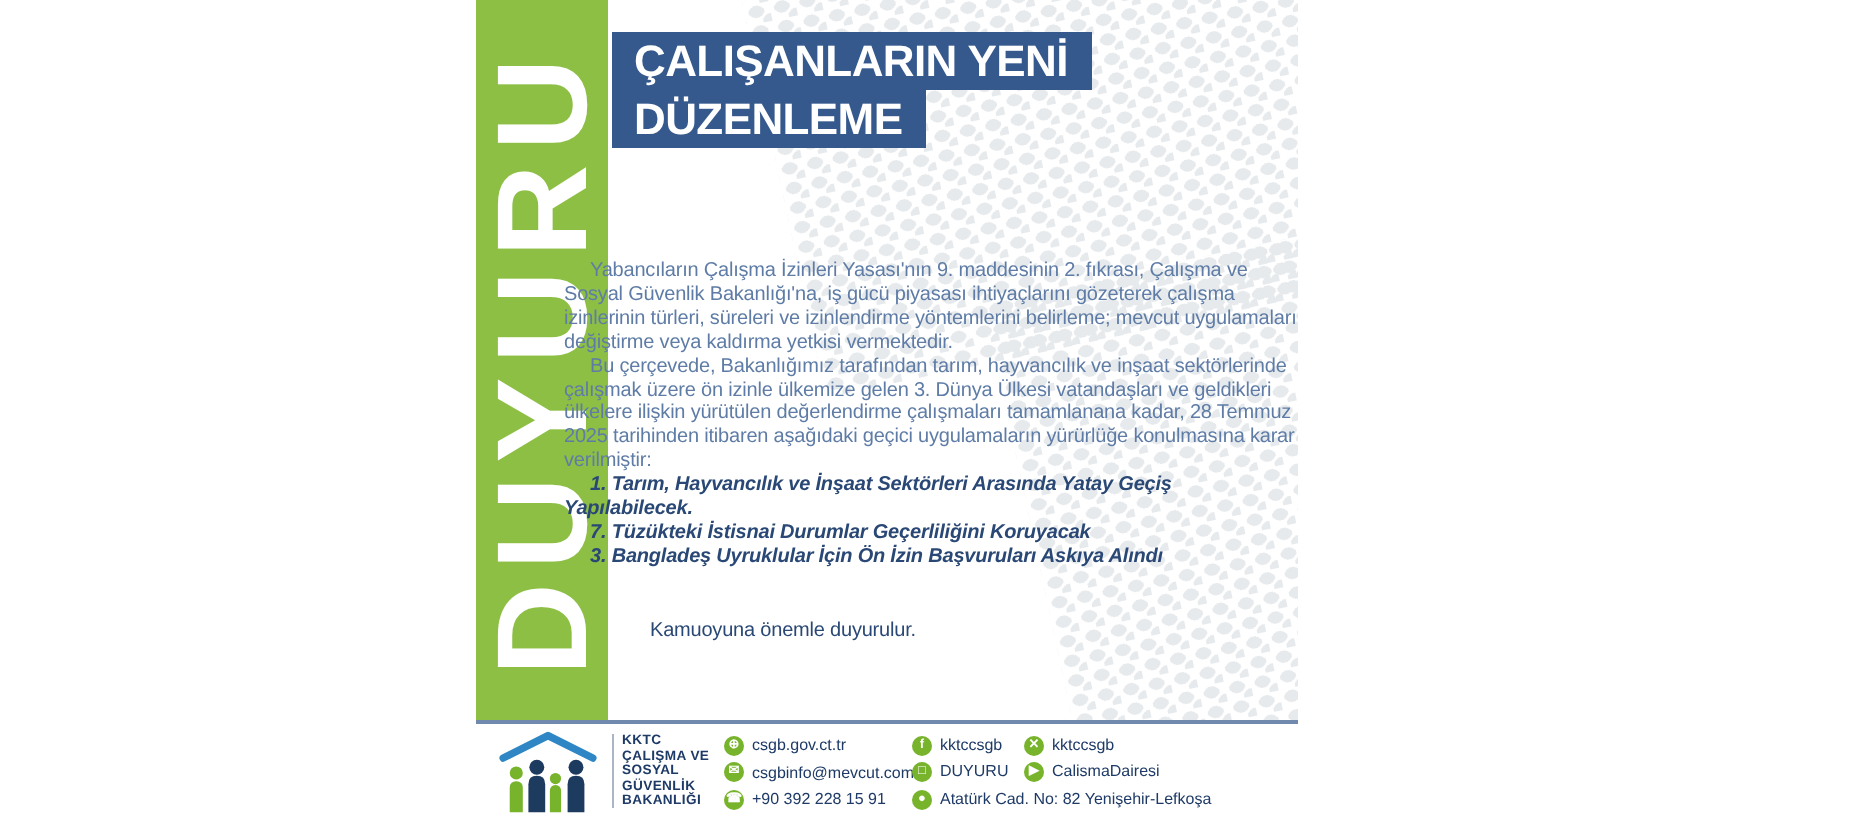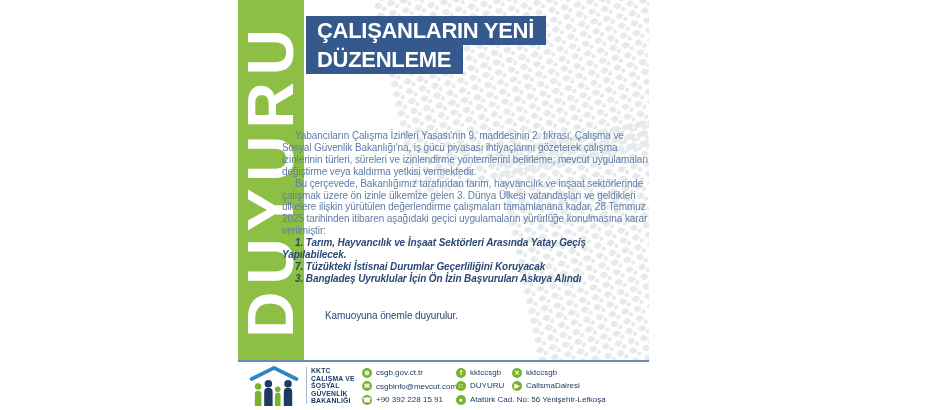--- a/index.html
+++ b/index.html
@@ -143,18 +143,18 @@
           <span class="cicon">□</span>
           <span class="ctext">DUYURU</span>
         </span>
         <span class="pair">
           <span class="cicon">▶</span>
           <span class="ctext">CalismaDairesi</span>
         </span>
       </div>
       <div class="crow">
         <span class="cicon">●</span>
-        <span class="ctext">Atatürk Cad. No: 56 Yenişehir-Lefkoşa</span>
+        <span class="ctext">Atatürk Cad. No: 82 Yenişehir-Lefkoşa</span>
       </div>
     </div>
 
   </div>
 </div>
 
 </body></html>

